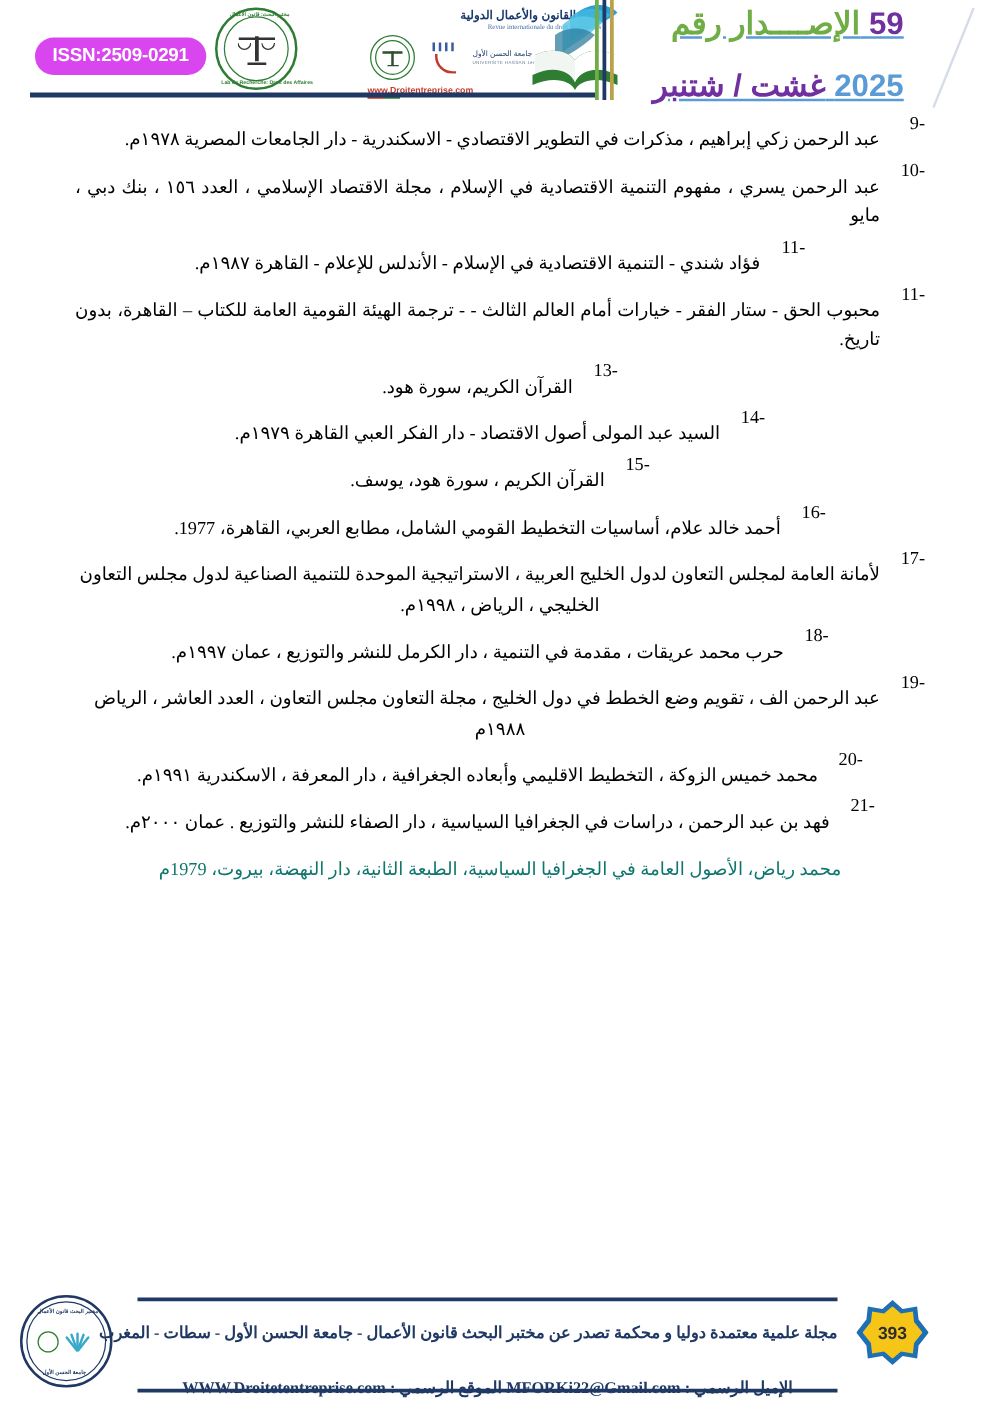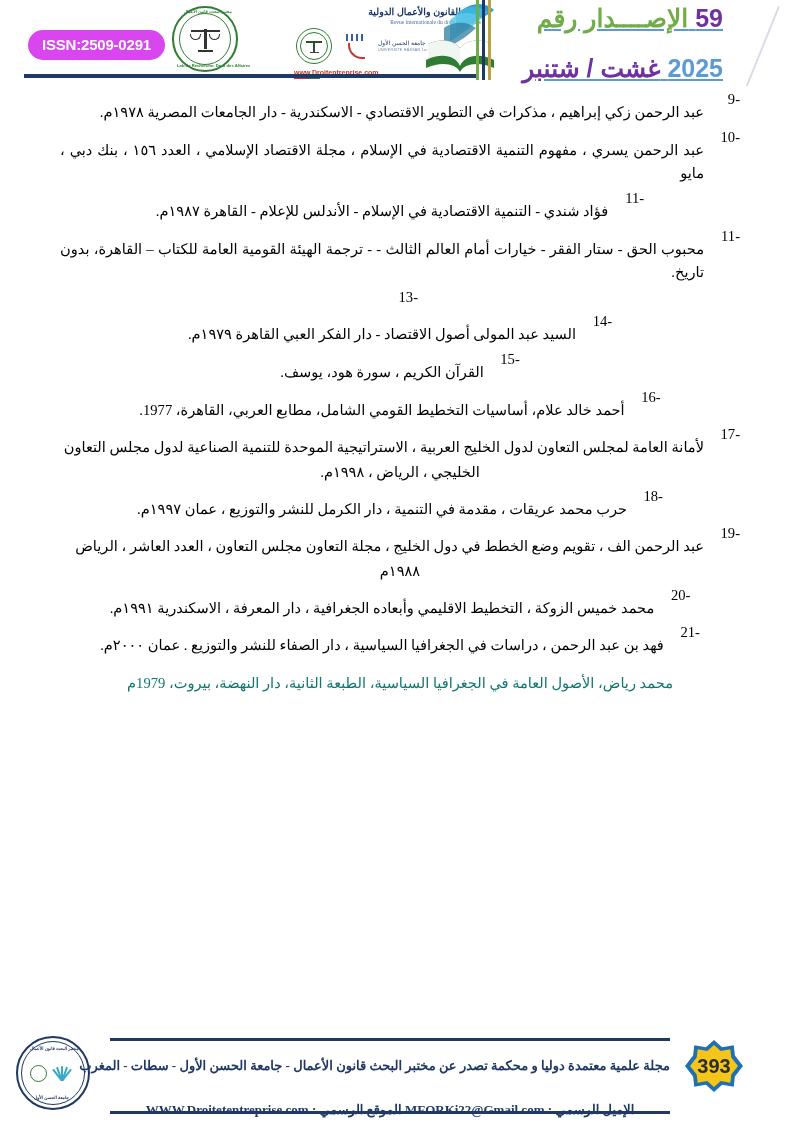--- a/index.html
+++ b/index.html
@@ -433,21 +433,21 @@
     );
   }
   .page-badge .pnum {
     position: absolute;
     inset: 0;
     display: flex;
     align-items: center;
     justify-content: center;
     font-family: "Liberation Sans", sans-serif;
     font-weight: bold;
-    font-size: 20px;
+    font-size: 14px;
     color: #2d2d2d;
     direction: ltr;
   }
 </style>
 </head>
 <body>
 
 <div class="page-header">
 
   <div class="issn-pill">ISSN:2509-0291</div>
@@ -551,20 +551,21 @@
     <span class="entry-text">فؤاد شندي - التنمية الاقتصادية في الإسلام - الأندلس للإعلام - القاهرة ١٩٨٧م.</span>
   </div>
 
   <div class="entry wrap">
     <span class="entry-num">11-</span>
     <span class="entry-text">محبوب الحق - ستار الفقر - خيارات أمام العالم الثالث - - ترجمة الهيئة القومية العامة للكتاب – القاهرة، بدون تاريخ.</span>
   </div>
 
   <div class="entry center">
     <span class="entry-num">13-</span>
+    <span class="entry-text">القرآن الكريم، سورة هود.</span>
   </div>
 
   <div class="entry center">
     <span class="entry-num">14-</span>
     <span class="entry-text">السيد عبد المولى أصول الاقتصاد - دار الفكر العبي القاهرة ١٩٧٩م.</span>
   </div>
 
   <div class="entry center">
     <span class="entry-num">15-</span>
     <span class="entry-text">القرآن الكريم ، سورة هود، يوسف.</span>

